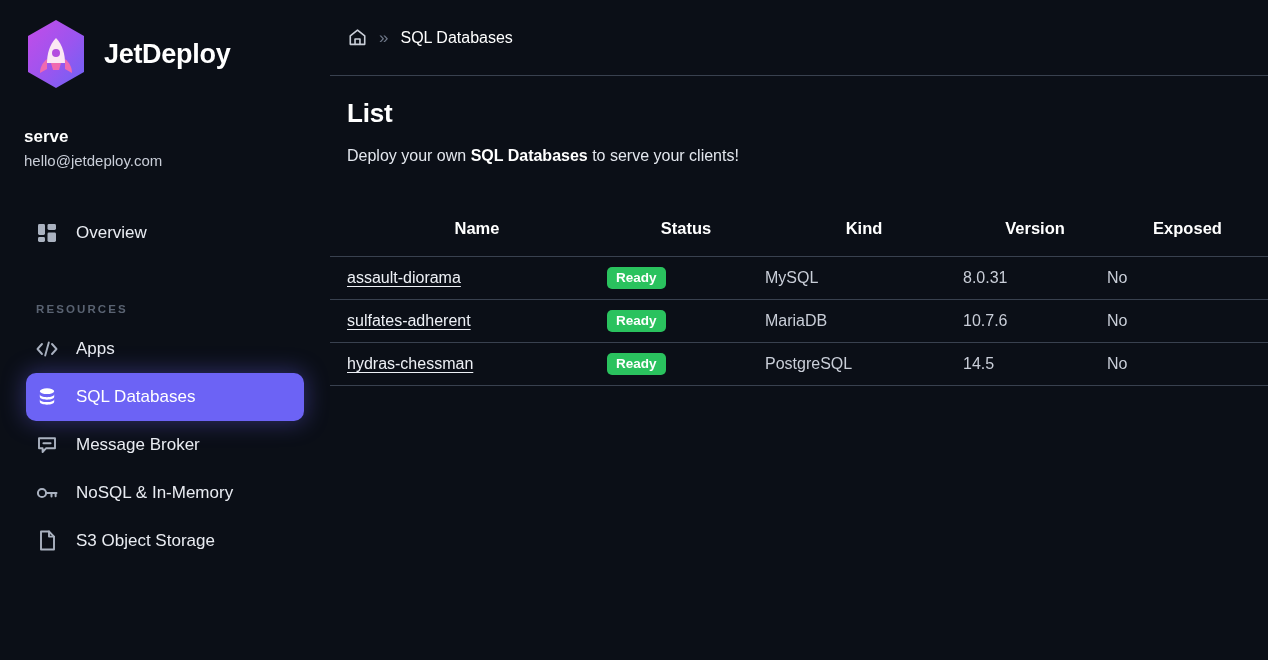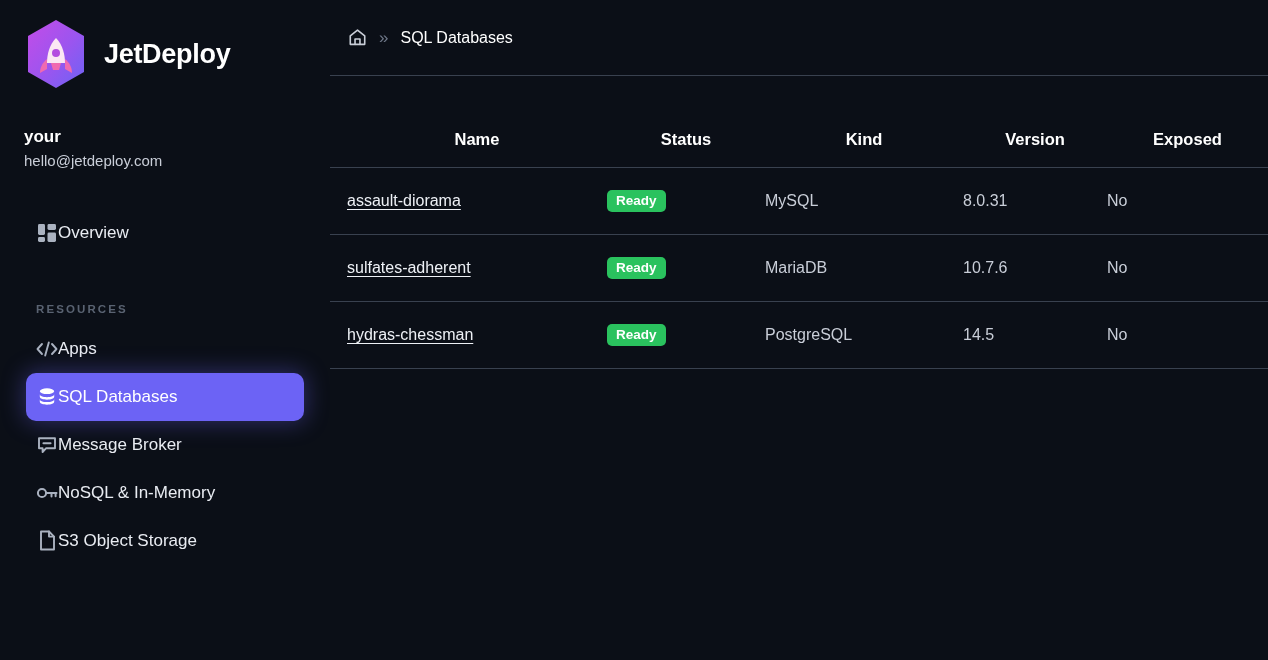--- a/index.html
+++ b/index.html
@@ -75,20 +75,21 @@
     font-weight: bold;
     text-transform: uppercase;
     padding: 0 0 0 36px;
     margin-bottom: 10px;
   }
   .nav-section-label.resources { margin-top: 46px; }
 
   .nav-item {
     display: flex;
     align-items: center;
+    gap: 18px;
     height: 48px;
     margin: 0 26px 0 26px;
     padding-left: 10px;
     border-radius: 10px;
     color: #e9ecf2;
     font-size: 17px;
     cursor: pointer;
     position: relative;
   }
   .nav-item .nav-icon {
@@ -164,21 +165,21 @@
   table.datatable th {
     text-align: center;
     font-size: 16.5px;
     font-weight: bold;
     color: #ffffff;
     padding: 0 0 18px 0;
     border-bottom: 1px solid #39414f;
   }
   table.datatable td {
     padding: 0;
-    height: 67px;
+    height: 43px;
     border-bottom: 1px solid #39414f;
     vertical-align: middle;
     font-size: 16px;
     color: #c9ced8;
     margin-top: 44px;
   }
   .col-name    { width: 277px; padding-left: 17px !important; }
   .col-status  { width: 158px; }
   .col-kind    { width: 198px; }
   .col-version { width: 144px; }
@@ -228,21 +229,21 @@
           <path d="M23 41 C18 45 16 50 16 55 L23 51 Z" fill="#f06ab0"></path>
           <path d="M41 41 C46 45 48 50 48 55 L41 51 Z" fill="#f06ab0"></path>
           <path d="M27 45 L37 45 L35 52 L29 52 Z" fill="#f06ab0"></path>
           <circle cx="32" cy="35" r="4" fill="#b44ce0"></circle>
         </svg>
       </span>
       <span class="brand-name">JetDeploy</span>
     </div>
 
     <div class="account">
-      <div class="account-name">your</div>
+      <div class="account-name">serve</div>
       <div class="account-email">hello@jetdeploy.com</div>
     </div>
 
     <nav class="nav">
 
 
       <div class="nav-item">
         <span class="nav-icon">
           <svg width="20" height="20" viewBox="0 0 20 20" fill="currentColor" xmlns="http://www.w3.org/2000/svg">
             <rect x="1" y="1" width="7" height="11" rx="1.4"></rect>
@@ -319,20 +320,24 @@
       <span class="crumb-home">
         <svg width="19" height="19" viewBox="0 0 20 20" fill="none" stroke="currentColor" stroke-width="1.7" stroke-linejoin="round" stroke-linecap="round" xmlns="http://www.w3.org/2000/svg">
           <path d="M2.4 8.4 L10 2.3 L17.6 8.4 L17.6 17.2 L2.4 17.2 Z"></path>
           <path d="M7.4 17.2 L7.4 11.6 L12.6 11.6 L12.6 17.2"></path>
         </svg>
       </span>
       <span class="crumb-sep">»</span>
       <span class="crumb-text">SQL Databases</span>
     </div>
 
+    <div class="page-head">
+      <h1 class="page-title">List</h1>
+      <p class="page-desc"><span>Deploy your own </span><b>SQL Databases</b><span> to serve your clients!</span></p>
+    </div>
 
     <div class="table-wrap">
       <table class="datatable">
         <thead>
           <tr>
             <th class="col-name">Name</th>
             <th class="col-status">Status</th>
             <th class="col-kind">Kind</th>
             <th class="col-version">Version</th>
             <th class="col-exposed">Exposed</th>

